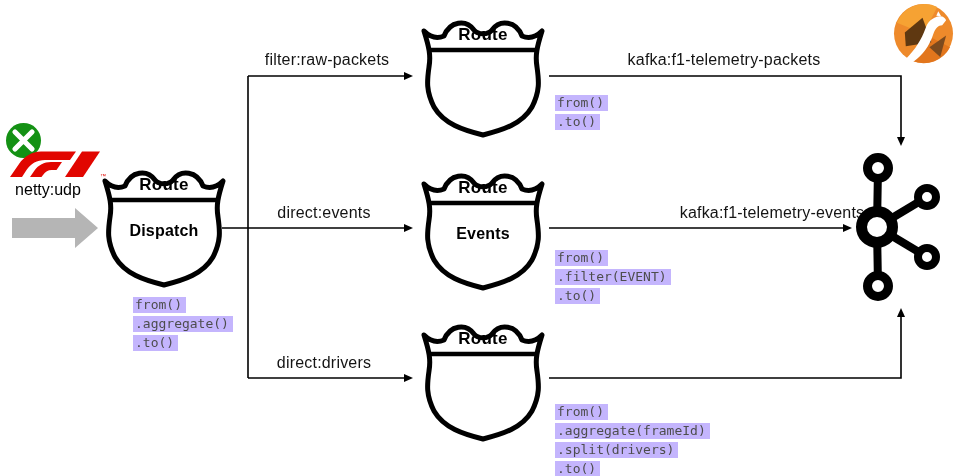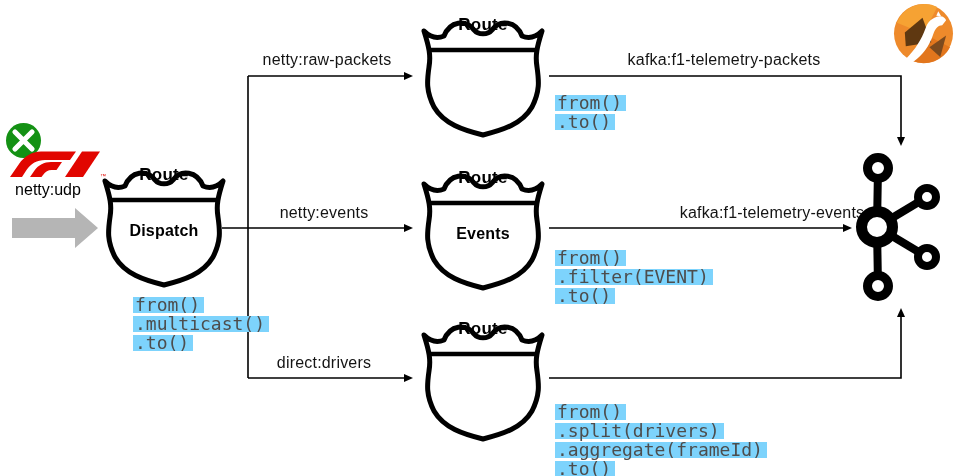--- a/index.html
+++ b/index.html
@@ -18,35 +18,35 @@
   }
   
   .endpoint-label{
     position:absolute;transform:translateX(-50%);white-space:nowrap;
     font-size:16px;color:#000000;
   }
   
   .shield{position:absolute;width:130px;height:130px;}
   .shield svg{position:absolute;left:0;top:0;}
   .shield-header{
-    position:absolute;left:0;right:0;top:6px;text-align:center;
+    position:absolute;left:0;right:0;top:16px;text-align:center;
     font-size:17px;font-weight:bold;letter-spacing:.3px;color:#000;
   }
   .shield-name{
     position:absolute;left:12px;right:12px;top:48px;height:46px;
     display:flex;align-items:center;justify-content:center;text-align:center;
     font-size:16px;font-weight:bold;line-height:19px;letter-spacing:.2px;color:#000;
   }
   
   .code-block{position:absolute;}
   .code-line{
     display:table;white-space:pre;
     font-family:"DejaVu Sans Mono", monospace;
-    font-size:18px;line-height:14px;
-    color:#4d4d4d;background:#7dd3fc;
+    font-size:13px;line-height:14px;
+    color:#4d4d4d;background:#c4b5fd;
     padding:1px 4px 1px 2px;margin:0 0 3px 0;
   }
 </style>
 </head>
 <body>
 
 <div class="canvas">
 
   <svg id="wires" width="957" height="476" viewBox="0 0 957 476">
     <g stroke="#000" stroke-width="1.6" fill="none">
@@ -90,26 +90,26 @@
     <svg width="130" height="130" viewBox="0 0 130 130">
       <path d="M6,22 C13,29 19,30 26,27 C32,12 48,10 56,21 C60,26 70,26 74,21 C82,10 98,12 104,27 C111,30 117,29 124,22 C119,38 117,46 119,58 C121,72 122,82 114,98 C104,115 85,121 65,126 C45,121 26,115 16,98 C8,82 9,72 11,58 C13,46 11,38 6,22 Z" fill="#ffffff" stroke="#000" stroke-width="5" stroke-linejoin="round"></path>
       <path d="M9,41 L121,41" stroke="#000" stroke-width="4.5"></path>
     </svg>
     <div class="shield-header">Route</div>
     <div class="shield-name">Dispatch</div>
   </div>
 
   <div class="code-block" style="left:133px;top:297px;">
     <span class="code-line">from()</span>
-    <span class="code-line">.multicast()</span>
+    <span class="code-line">.aggregate()</span>
     <span class="code-line">.to()</span>
   </div>
 
-  <div class="flow-label" style="left:327px;top:51px;">netty:raw-packets</div>
-  <div class="flow-label" style="left:324px;top:204px;">netty:events</div>
+  <div class="flow-label" style="left:327px;top:51px;">filter:raw-packets</div>
+  <div class="flow-label" style="left:324px;top:204px;">direct:events</div>
   <div class="flow-label" style="left:324px;top:354px;">direct:drivers</div>
 
   <div class="flow-label" style="left:724px;top:51px;">kafka:f1-telemetry-packets</div>
   <div class="flow-label" style="left:724px;top:204px;margin-left:48px;">kafka:f1-telemetry-events</div>
 
   <div class="shield" style="left:418px;top:9px;">
     <svg width="130" height="130" viewBox="0 0 130 130">
       <path d="M6,22 C13,29 19,30 26,27 C32,12 48,10 56,21 C60,26 70,26 74,21 C82,10 98,12 104,27 C111,30 117,29 124,22 C119,38 117,46 119,58 C121,72 122,82 114,98 C104,115 85,121 65,126 C45,121 26,115 16,98 C8,82 9,72 11,58 C13,46 11,38 6,22 Z" fill="#ffffff" stroke="#000" stroke-width="5" stroke-linejoin="round"></path>
       <path d="M9,41 L121,41" stroke="#000" stroke-width="4.5"></path>
     </svg>
@@ -136,22 +136,22 @@
 
   <div class="shield" style="left:418px;top:313px;">
     <svg width="130" height="130" viewBox="0 0 130 130">
       <path d="M6,22 C13,29 19,30 26,27 C32,12 48,10 56,21 C60,26 70,26 74,21 C82,10 98,12 104,27 C111,30 117,29 124,22 C119,38 117,46 119,58 C121,72 122,82 114,98 C104,115 85,121 65,126 C45,121 26,115 16,98 C8,82 9,72 11,58 C13,46 11,38 6,22 Z" fill="#ffffff" stroke="#000" stroke-width="5" stroke-linejoin="round"></path>
       <path d="M9,41 L121,41" stroke="#000" stroke-width="4.5"></path>
     </svg>
     <div class="shield-header">Route</div>
   </div>
   <div class="code-block" style="left:555px;top:404px;">
     <span class="code-line">from()</span>
+    <span class="code-line">.aggregate(frameId)</span>
     <span class="code-line">.split(drivers)</span>
-    <span class="code-line">.aggregate(frameId)</span>
     <span class="code-line">.to()</span>
   </div>
 
   <svg class="abs" style="left:845px;top:144px;" width="112" height="170" viewBox="0 0 112 170">
     <g stroke="#000" stroke-width="8" fill="none">
       <path d="M33,24 L32,83 L33,142"></path>
       <path d="M32,83 L82,53"></path>
       <path d="M32,83 L82,113"></path>
     </g>
     <circle cx="33" cy="24" r="10.5" fill="#fff" stroke="#000" stroke-width="9"></circle>

